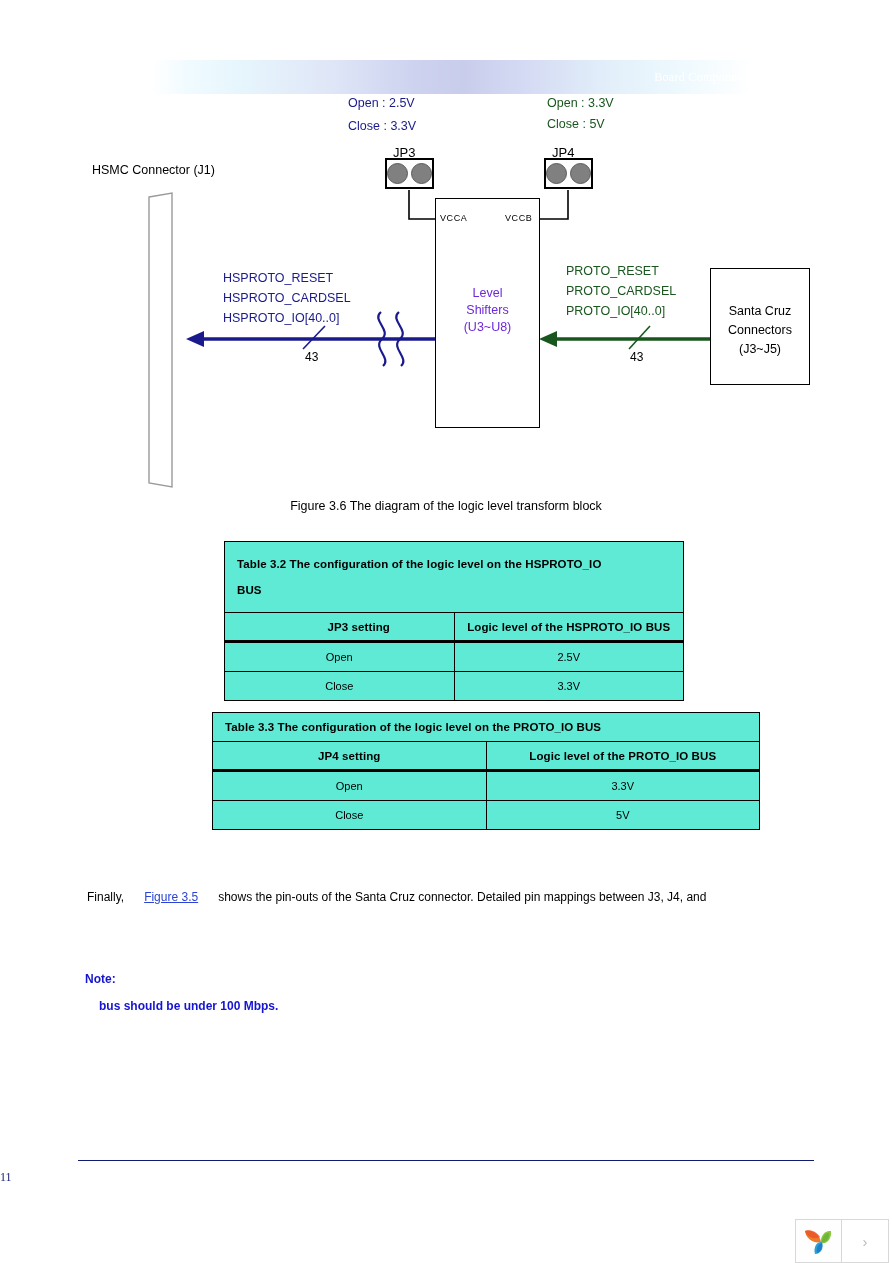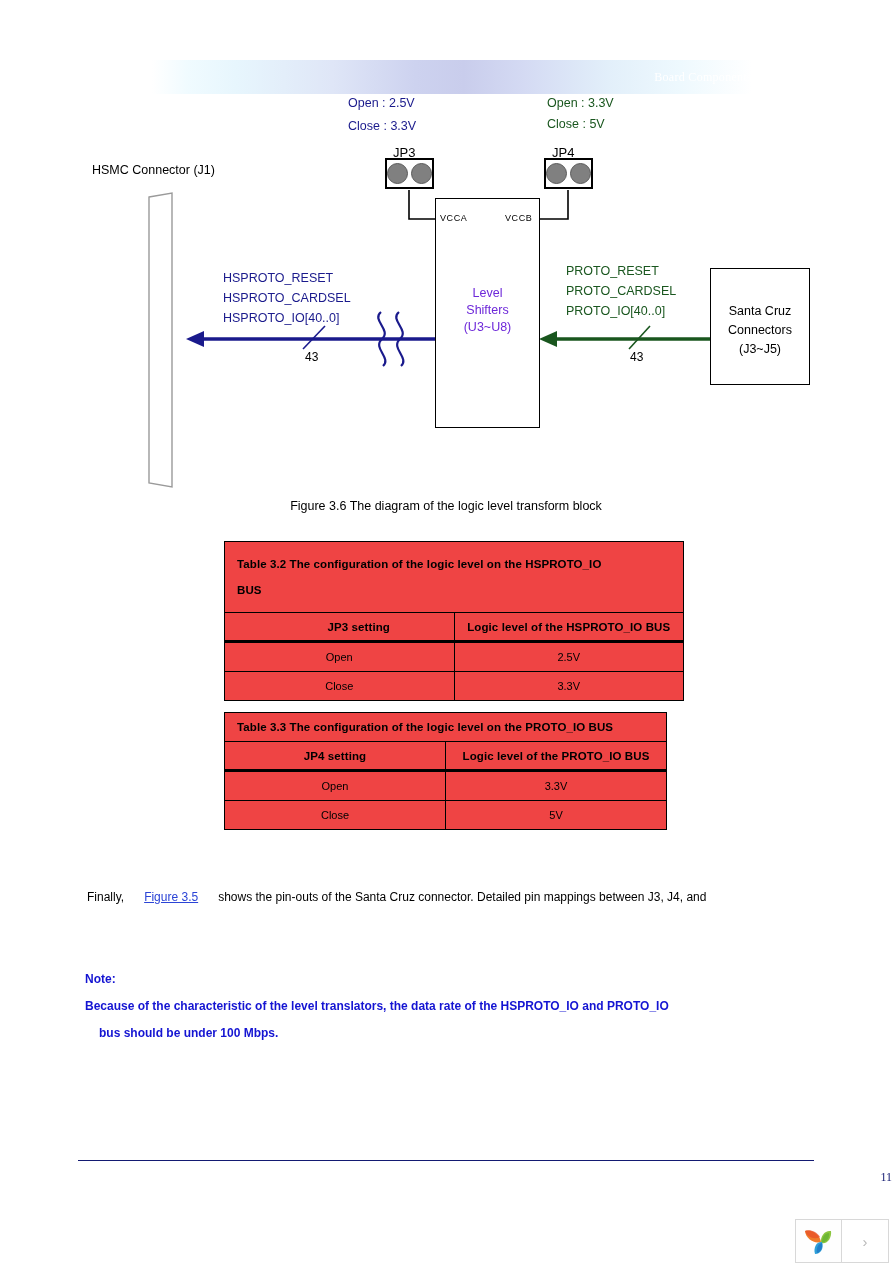--- a/index.html
+++ b/index.html
@@ -130,21 +130,21 @@
     text-align: center;
     font-size: 12.5px;
     color: #000;
   }
 
   
   .tbl {
     position: absolute;
     border-collapse: collapse;
     table-layout: fixed;
-    background: #ef4444;
+    background: #5eead4;
   }
   .tbl td {
     border: 1px solid #000000;
     font-family: "Liberation Sans", sans-serif;
     padding: 0;
     color: #000;
   }
   .tbl .cap-cell {
     font-size: 11.5px;
     font-weight: bold;
@@ -192,21 +192,21 @@
   
   .foot-rule {
     position: absolute;
     left: 78px; top: 1160px;
     width: 736px; height: 0;
     border-top: 1.4px solid #131a72;
   }
   .foot-num {
     position: absolute;
     left: 0; right: 0; top: 1170px;
-    text-align: right;
+    text-align: left;
     font-family: "Liberation Serif", serif;
     font-size: 12px;
     color: #131a72;
   }
 
   
   .widget {
     position: absolute;
     left: 795px; top: 1219px;
     width: 94px; height: 44px;
@@ -332,21 +332,21 @@
       <td class="cell">Open</td>
       <td class="cell">2.5V</td>
     </tr>
     <tr>
       <td class="cell">Close</td>
       <td class="cell">3.3V</td>
     </tr>
   </tbody>
     </table>
 
-  <table class="tbl" style="left:224px; top:712px; width:443px;">
+  <table class="tbl" style="left:212px; top:712px; width:548px;">
     <tbody>
         <tr>
       <td class="cap-cell" colspan="2" style="line-height:12px; padding:8px 10px 8px 12px;">Table 3.3 The configuration of the logic level on the PROTO_IO BUS</td>
     </tr>
     <tr>
       <td class="hdr" style="width:129px;">JP4 setting</td>
       <td class="hdr">Logic level of the PROTO_IO BUS</td>
     </tr>
     <tr>
       <td class="cell">Open</td>
@@ -360,21 +360,20 @@
     </table>
 
   <div class="para" style="left:87px; top:884px;">
     <div>
       <span>Finally,</span><span class="gap-m"></span><a class="xref" href="#">Figure 3.5</a><span class="gap-m"></span><span>shows the pin-outs of the Santa Cruz connector. Detailed pin mappings between J3, J4, and</span>
     </div>
   </div>
 
   <div class="note" style="left:85px; top:966px;">
     <div>Note:</div>
-    <div>Because of the characteristic of the level translators, the data rate of the HSPROTO_IO and PROTO_IO</div>
     <div style="padding-left:14px;">bus should be under 100 Mbps.</div>
   </div>
 
   <div class="foot-rule"></div>
   <div class="foot-num">11</div>
 
   <div class="widget">
     <div class="widget-logo">
       <svg width="45" height="42" viewBox="0 0 45 42">
 

